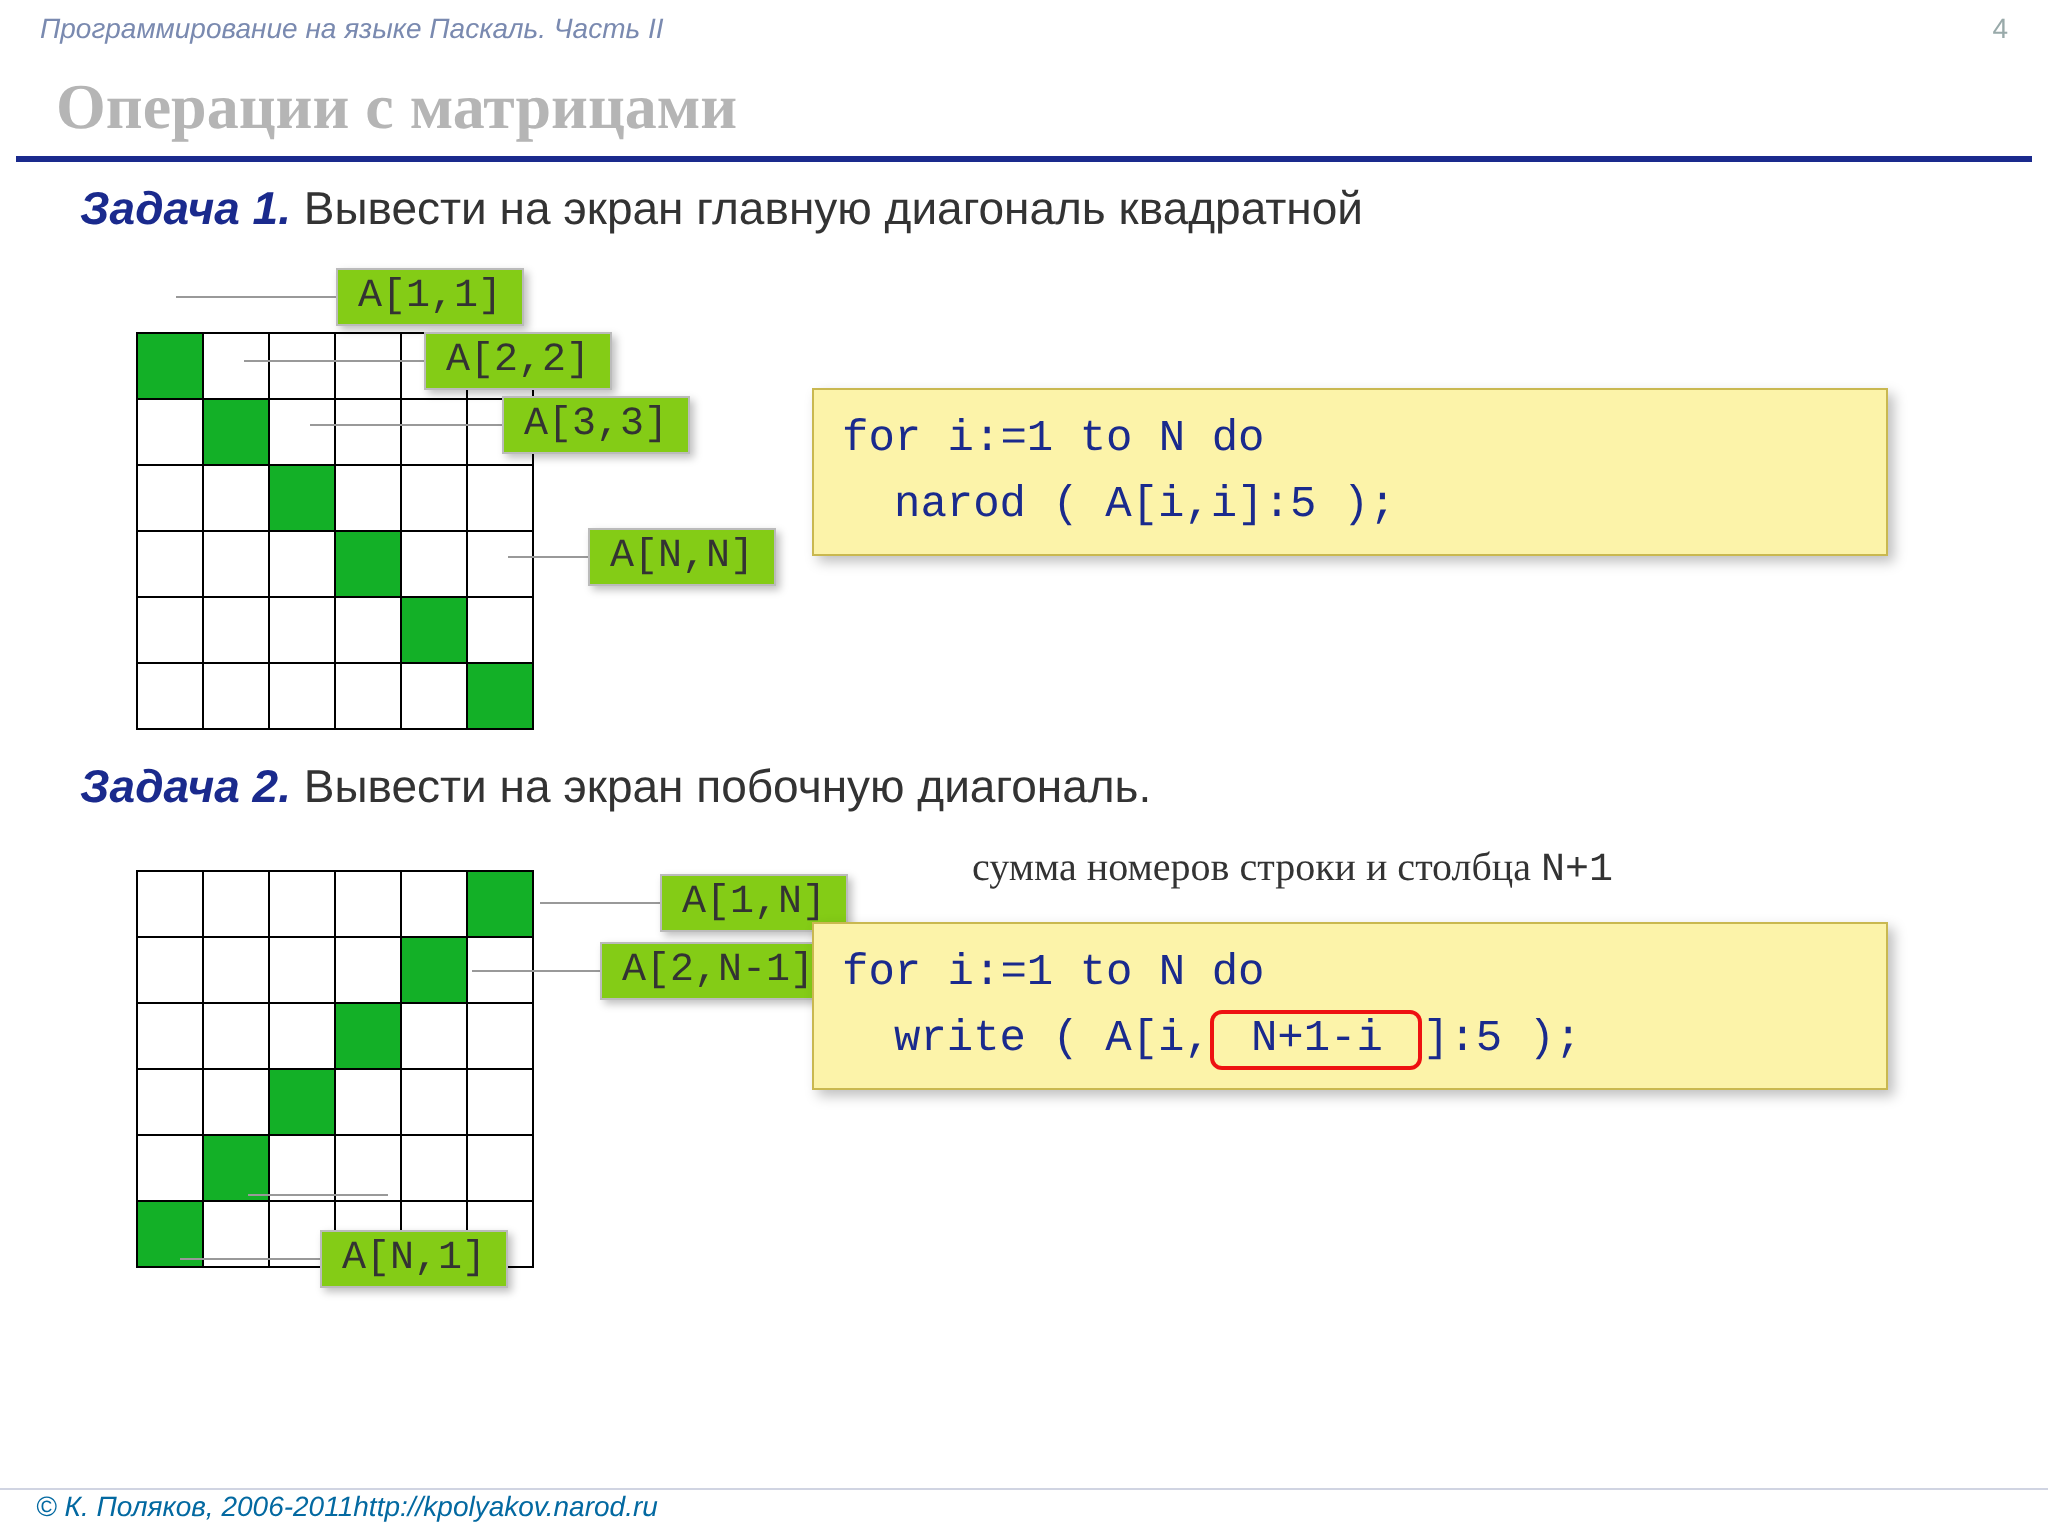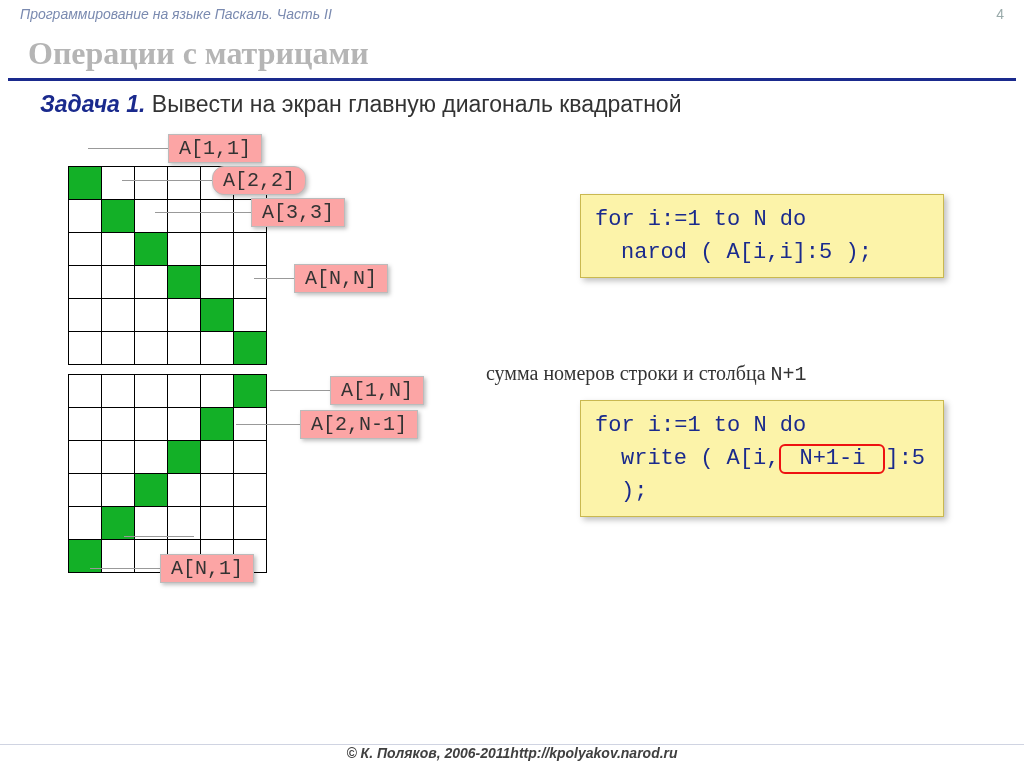--- a/index.html
+++ b/index.html
@@ -75,39 +75,39 @@
     border: 1px solid #000;
     padding: 0;
   }
   .matrix td.g {
     background: #13b027;
   }
 
   
   .chip {
     position: absolute;
-    background: #fca5a5;
+    background: #84cc16;
     border: 1px solid #bbb;
     box-shadow: 2px 2px 4px rgba(0,0,0,.25);
     font-family: "Courier New", monospace;
     font-size: 20px;
     padding: 2px 10px;
     white-space: nowrap;
   }
   .wire {
     position: absolute;
     background: #999;
     height: 1px;
   }
 
   
   .codebox {
     position: absolute;
     right: 40px;
-    width: 364px;
+    width: 538px;
     background: #fcf3a9;
     border: 1px solid #c9b850;
     box-shadow: 3px 3px 6px rgba(0,0,0,.25);
     padding: 8px 14px;
     font-family: "Courier New", monospace;
     font-size: 22px;
     line-height: 1.5;
     color: #1a2a8d;
     box-sizing: border-box;
   }
@@ -132,27 +132,26 @@
     font-family: "Courier New", monospace;
     text-align: center;
   }
 
   .footer {
     position: absolute;
     left: 0;
     right: 0;
     bottom: 6px;
     padding: 0 18px;
-    color: #404040;
+    color: #0369a1;
     font-size: 14px;
     font-style: italic;
     display: flex;
-    justify-content: center;
+    justify-content: flex-start;
     border-top: 1px solid #d0d4e2;
-    font-weight: bold;
   }
 </style>
 </head>
 <body>
 
 <div class="header">Программирование на языке Паскаль. Часть II</div>
 <div class="page-num">4</div>
 
 <div class="title">Операции с матрицами</div>
 <div class="hr"></div>
@@ -215,34 +214,37 @@
             <td></td>
             <td class="g"></td>
           </tr>
     </tbody>
       </table>
 
     <div class="wire" style="left:48px; top:10px; width:80px;"></div>
     <div class="chip" style="left:128px; top:-4px;">A[1,1]</div>
 
     <div class="wire" style="left:82px; top:42px; width:90px;"></div>
-    <div class="chip" style="left:172px; top:28px;border-radius:12px;">A[2,2]</div>
+    <div class="chip" style="left:172px; top:28px;">A[2,2]</div>
 
     <div class="wire" style="left:115px; top:74px; width:96px;"></div>
     <div class="chip" style="left:211px; top:60px;">A[3,3]</div>
 
     <div class="wire" style="left:214px; top:140px; width:40px;"></div>
     <div class="chip" style="left:254px; top:126px;">A[N,N]</div>
 
     <div class="codebox" style="top:56px;">
       <div>for i:=1 to N do</div>
       <div class="pad">narod ( A[i,i]:5 );</div>
     </div>
   </div>
 
+  <div class="task-block" style="margin-top:30px;">
+    <span class="task-label">Задача 2.</span><span> Вывести на экран побочную диагональ.</span>
+  </div>
 
   <div class="row" style="height:240px;">
 
     <table class="matrix" style="top:8px;">
       <tbody>
           <tr>
             <td></td>
             <td></td>
             <td></td>
             <td></td>

